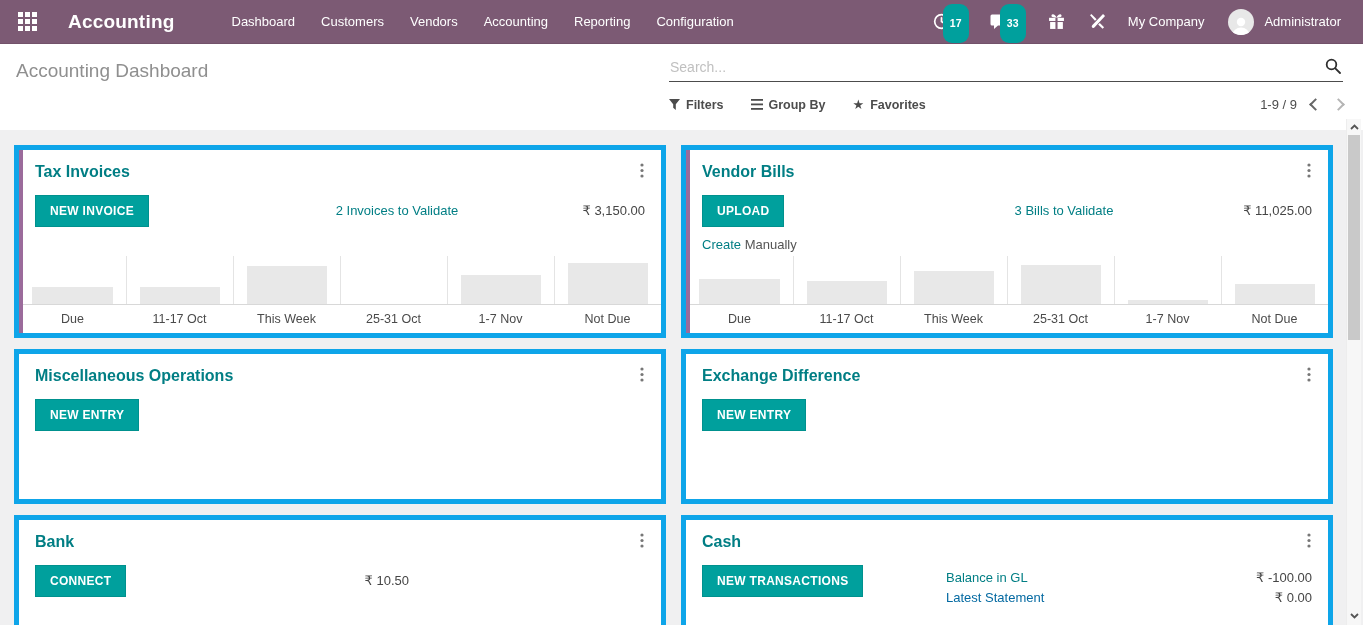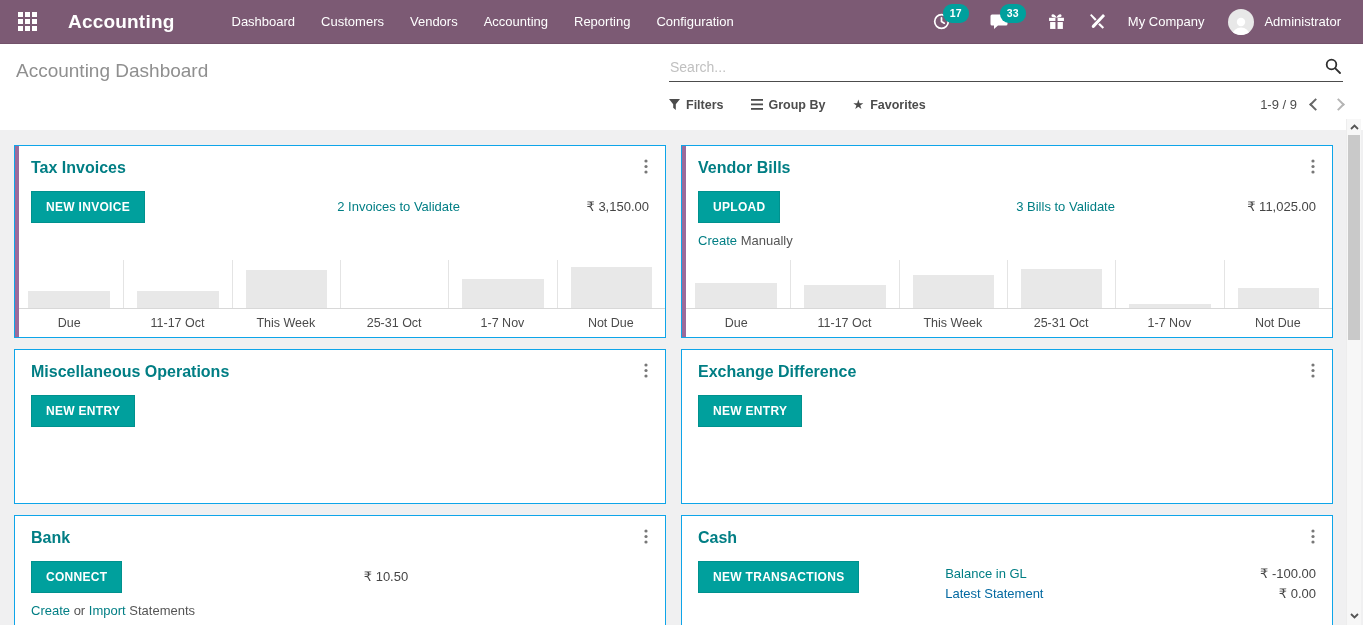--- a/index.html
+++ b/index.html
@@ -17,21 +17,21 @@
   }
   .apps-btn { width:26px; height:26px; display:flex; align-items:center; justify-content:center; cursor:pointer; }
   .brand { font-size:19px; font-weight:700; margin:0 44px 0 28px; letter-spacing:.2px; }
   .nav-menu { display:flex; align-items:center; height:100%; }
   .nav-item { padding:0 13px; font-size:13px; line-height:44px; cursor:pointer; white-space:nowrap; }
   .nav-right { margin-left:auto; display:flex; align-items:center; }
   .nav-icon-btn { position:relative; margin:0 10px; padding:2px; cursor:pointer; display:flex; align-items:center; }
   .nav-icon-btn.badged { margin-right:26px; }
   .badge {
     position:absolute; top:-7px; left:12px; background:#00a09d; color:#fff;
-    font-size:10.5px; font-weight:700; border-radius:9px; padding:4px 7px; line-height:1;
+    font-size:10.5px; font-weight:700; border-radius:9px; padding:14px 7px; line-height:1;
   }
   .company-name, .user-name { font-size:13px; padding:0 10px; cursor:pointer; white-space:nowrap; }
   .avatar {
     width:26px; height:26px; border-radius:50%; background:#e8e8e8; overflow:hidden;
     display:flex; align-items:flex-end; justify-content:center; margin-left:14px;
   }
 
   
   .control-panel { height:86px; background:#fff; display:flex; padding:8px 16px 0 16px; }
   .breadcrumb-title { font-size:19px; color:#8f8f8f; margin-top:8px; flex:1; }
@@ -52,21 +52,21 @@
   .chev.left  { transform:rotate(45deg); }
   .chev.right { transform:rotate(225deg); border-color:#b5b5b5; margin-left:14px; }
 
   
   .content {
     position:absolute; top:130px; left:0; right:0; bottom:0;
     background:#f0f0f1; padding:15px 0 0 14px; overflow:hidden;
   }
   .card-grid { display:grid; grid-template-columns:652px 652px; column-gap:15px; row-gap:11px; }
   .card {
-    background:#fff; border:1px solid #0ea5e9; position:relative; overflow:hidden;
+    background:#fff; border:5px solid #0ea5e9; position:relative; overflow:hidden;
   }
   .card.h-row1 { height:193px; }
   .card.h-row2 { height:155px; }
   .card.h-row3 { height:148px; }
   .card.accented::before {
     content:""; position:absolute; left:0; top:0; bottom:0; width:4px; background:#9b6b9b; z-index:3;
   }
   .card-head { display:flex; justify-content:space-between; align-items:flex-start; padding:13px 14px 0 16px; }
   .card-title { font-size:16px; font-weight:700; color:#017e84; cursor:pointer; }
   .kebab { color:#777; cursor:pointer; padding:0 3px; display:flex; }
@@ -401,23 +401,20 @@
           <svg width="4" height="15" viewBox="0 0 4 15" fill="#777">
               <circle cx="2" cy="2" r="1.6"></circle>
               <circle cx="2" cy="7.5" r="1.6"></circle>
               <circle cx="2" cy="13" r="1.6"></circle>
             </svg>
         </span>
       </div>
       <div class="kpi-row">
         <div class="kpi-left">
           <button class="btn">CONNECT</button>
-          <div class="sub-line">
-            <span class="link">Create</span><span> or </span><span class="link">Import</span><span> Statements</span>
-          </div>
         </div>
         <div class="kpi-right">₹ 10.50</div>
       </div>
       <svg class="mini-graph" viewBox="0 0 650 40" preserveAspectRatio="none">
         <path d="M440 40 L521 11 L602 40 Z" fill="#f3f3f3" stroke="#dcdcdc" stroke-width="2"></path>
       </svg>
     </div>
 
     <div class="card h-row3">
       <div class="card-head">

